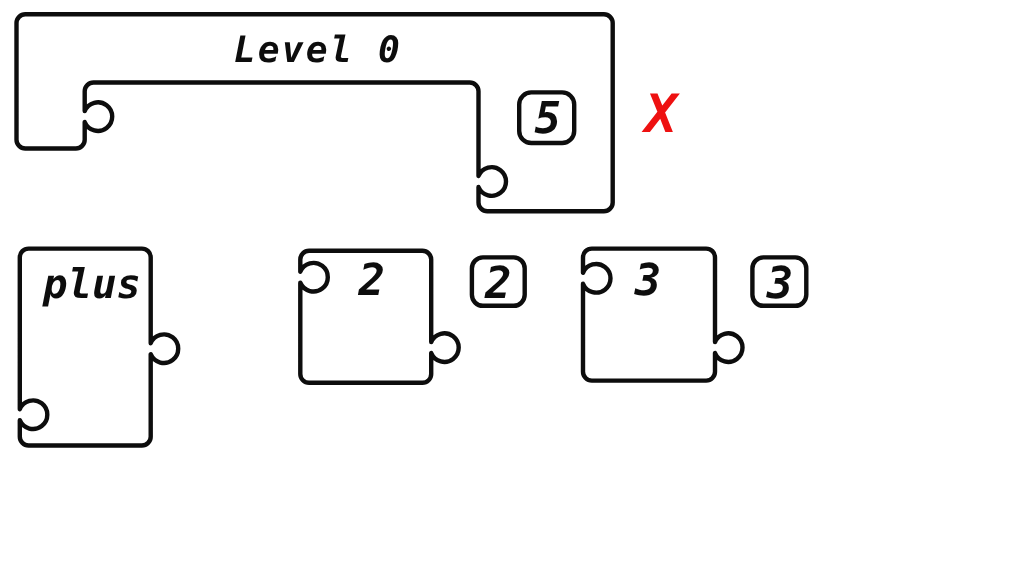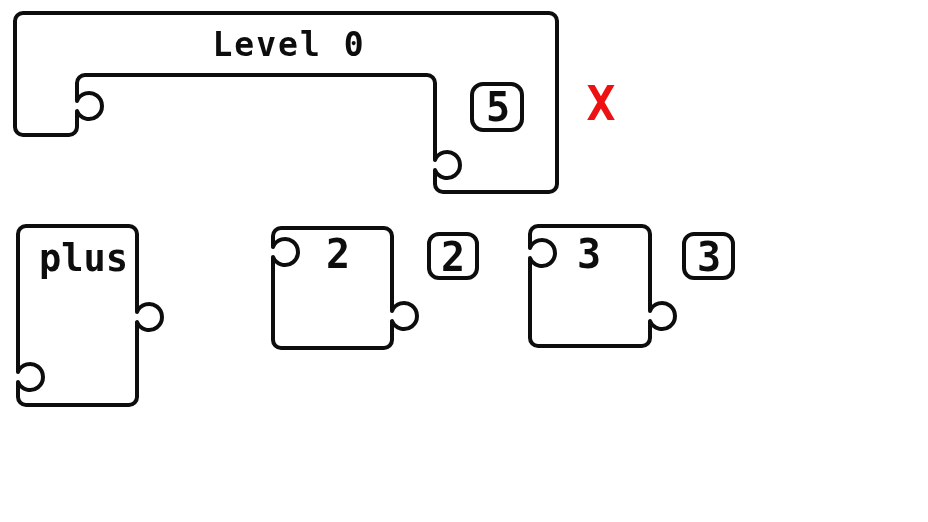--- a/index.html
+++ b/index.html
@@ -6,20 +6,21 @@
     margin: 0;
     padding: 0;
     background: var(--bg, #ffffff);
   }
   .stage {
     position: relative;
     width: 796px;
     height: 522px;
     background: var(--bg, #ffffff);
     overflow: hidden;
+    font-style: italic;
   }
   svg { display: block; }
   .piece {
     fill: #ffffff;
     stroke: var(--line, #0d0d0d);
     stroke-width: 4;
     stroke-linejoin: round;
     stroke-linecap: round;
   }
   .badge {

